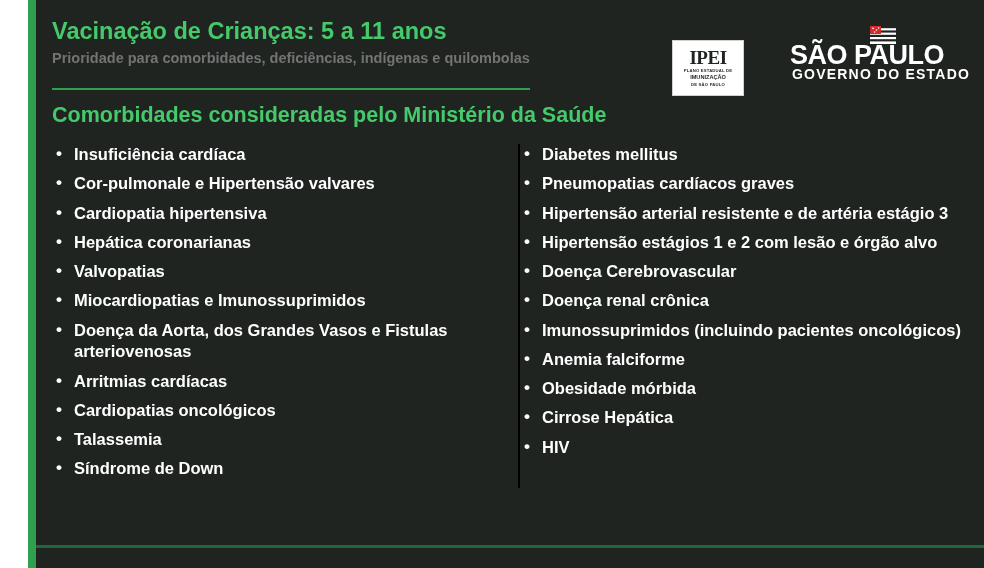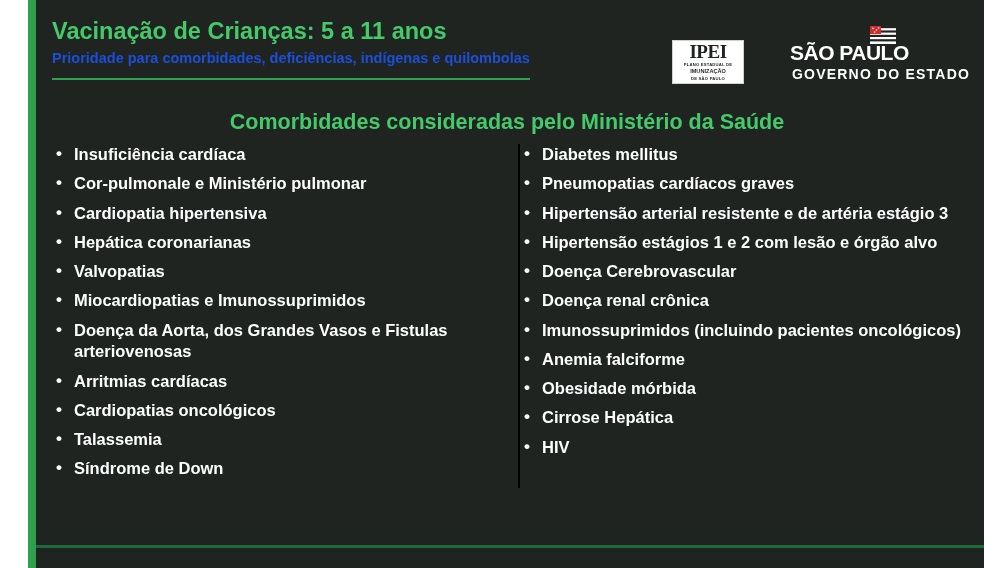--- a/index.html
+++ b/index.html
@@ -62,37 +62,37 @@
     width: 600px;
   }
   .header-title {
     color: #45c96a;
     font-size: 23.5px;
     font-weight: bold;
     line-height: 1.15;
     letter-spacing: 0px;
   }
   .header-sub {
-    color: #1d4ed8;
+    color: #737373;
     font-size: 14.5px;
     font-weight: bold;
     line-height: 1.28;
     margin-top: 4px;
-    padding-bottom: 10px;
+    padding-bottom: 20px;
     display: inline-block;
     border-bottom: 2px solid #2fa14e;
   }
 
   
   .logo-ipei {
     position: absolute;
     left: 672px;
     top: 40px;
     width: 72px;
-    height: 44px;
+    height: 56px;
     background: #ffffff;
     border: 1px solid #cfd3d0;
     box-sizing: border-box;
     display: flex;
     flex-direction: column;
     align-items: center;
     justify-content: center;
     overflow: hidden;
   }
   .ipei-word {
@@ -132,41 +132,41 @@
     position: absolute;
     left: 80px;
     top: 0px;
     width: 26px;
     height: 18px;
   }
   .sp-title {
     position: absolute;
     left: 0;
     top: 16px;
-    font-size: 21px;
+    font-size: 27px;
     font-weight: bold;
     letter-spacing: -0.5px;
     line-height: 1;
   }
   .sp-sub {
     position: absolute;
     left: 2px;
     top: 40px;
     font-size: 14px;
     font-weight: bold;
     letter-spacing: 1.2px;
   }
 
   
   .section-title {
     position: absolute;
     left: 52px;
-    top: 110px;
+    top: 103px;
     width: 910px;
-    text-align: center;
+    text-align: left;
     color: #45c96a;
     font-size: 21.5px;
     font-weight: bold;
   }
 
   
   .columns {
     position: absolute;
     left: 52px;
     top: 144px;
@@ -247,21 +247,21 @@
     <div class="sp-title">SÃO PAULO</div>
     <div class="sp-sub">GOVERNO DO ESTADO</div>
   </div>
 
   <div class="section-title">Comorbidades consideradas pelo Ministério da Saúde</div>
 
   <div class="columns">
     <div class="col col-left">
       <ul class="list">
         <li>Insuficiência cardíaca</li>
-        <li>Cor-pulmonale e Ministério pulmonar</li>
+        <li>Cor-pulmonale e Hipertensão valvares</li>
         <li>Cardiopatia hipertensiva</li>
         <li>Hepática coronarianas</li>
         <li>Valvopatias</li>
         <li>Miocardiopatias e Imunossuprimidos</li>
         <li>Doença da Aorta, dos Grandes Vasos e Fistulas arteriovenosas</li>
         <li>Arritmias cardíacas</li>
         <li>Cardiopatias oncológicos</li>
         <li>Talassemia</li>
         <li>Síndrome de Down</li>
       </ul>

